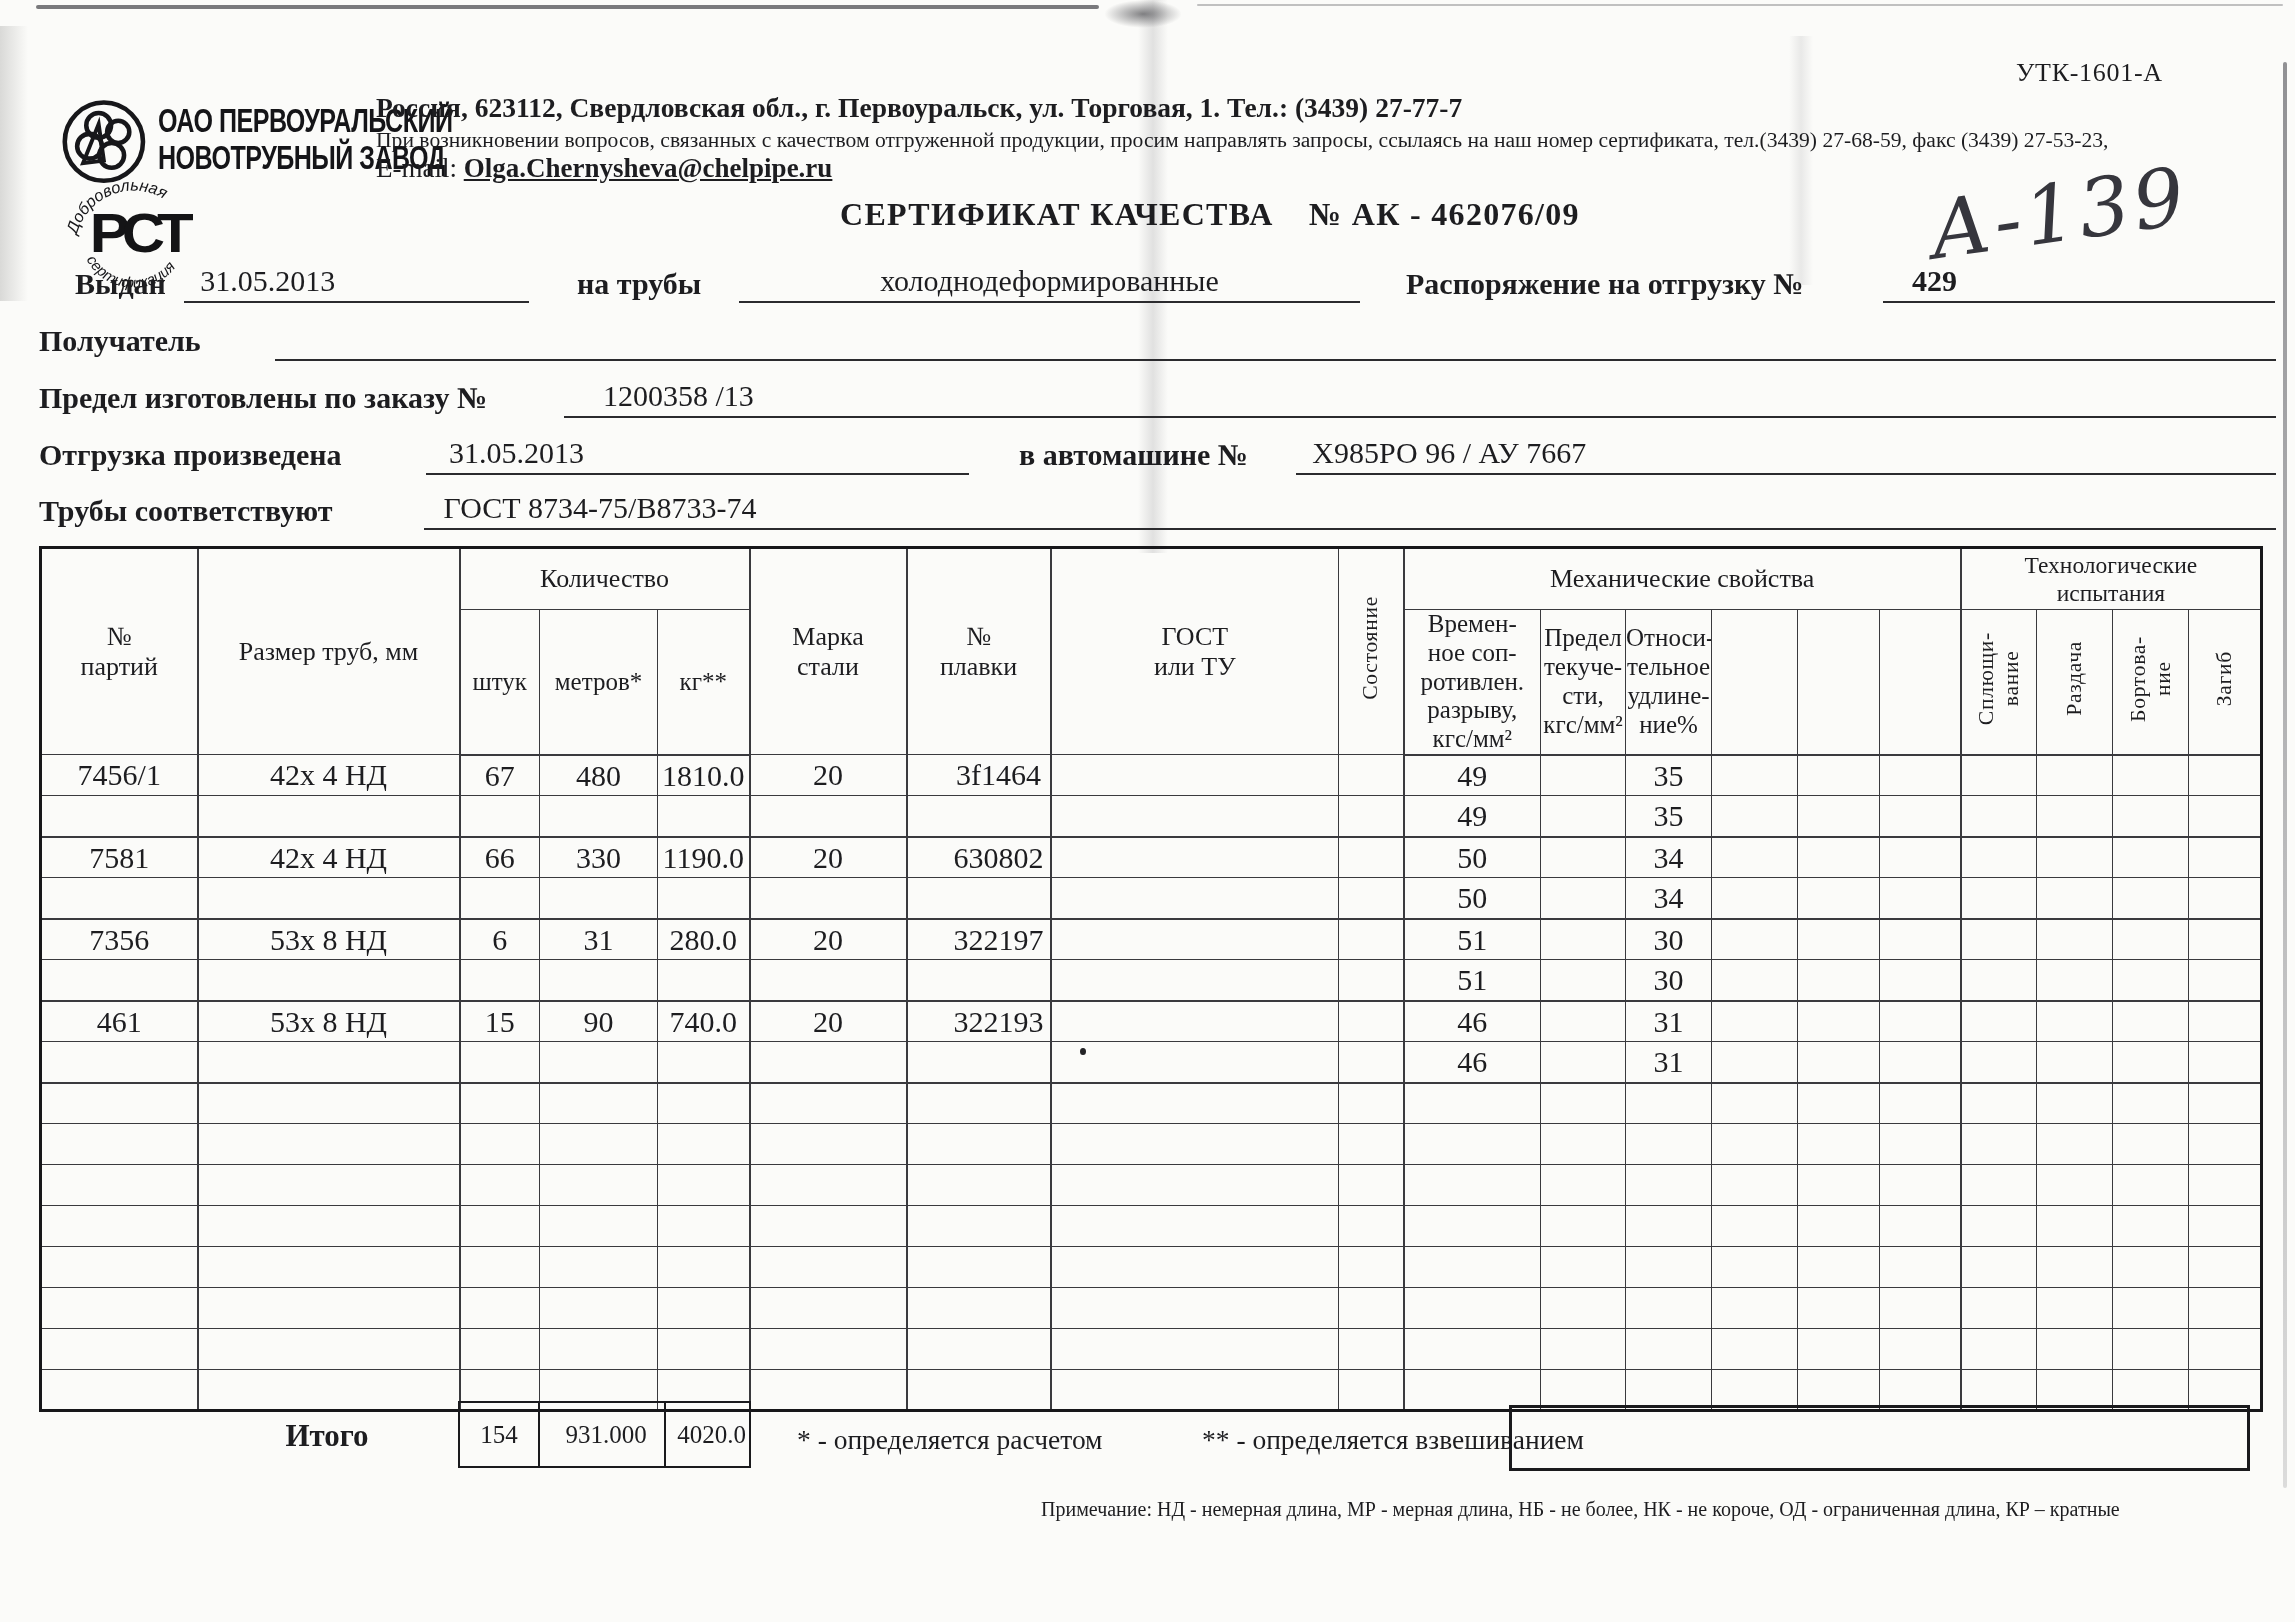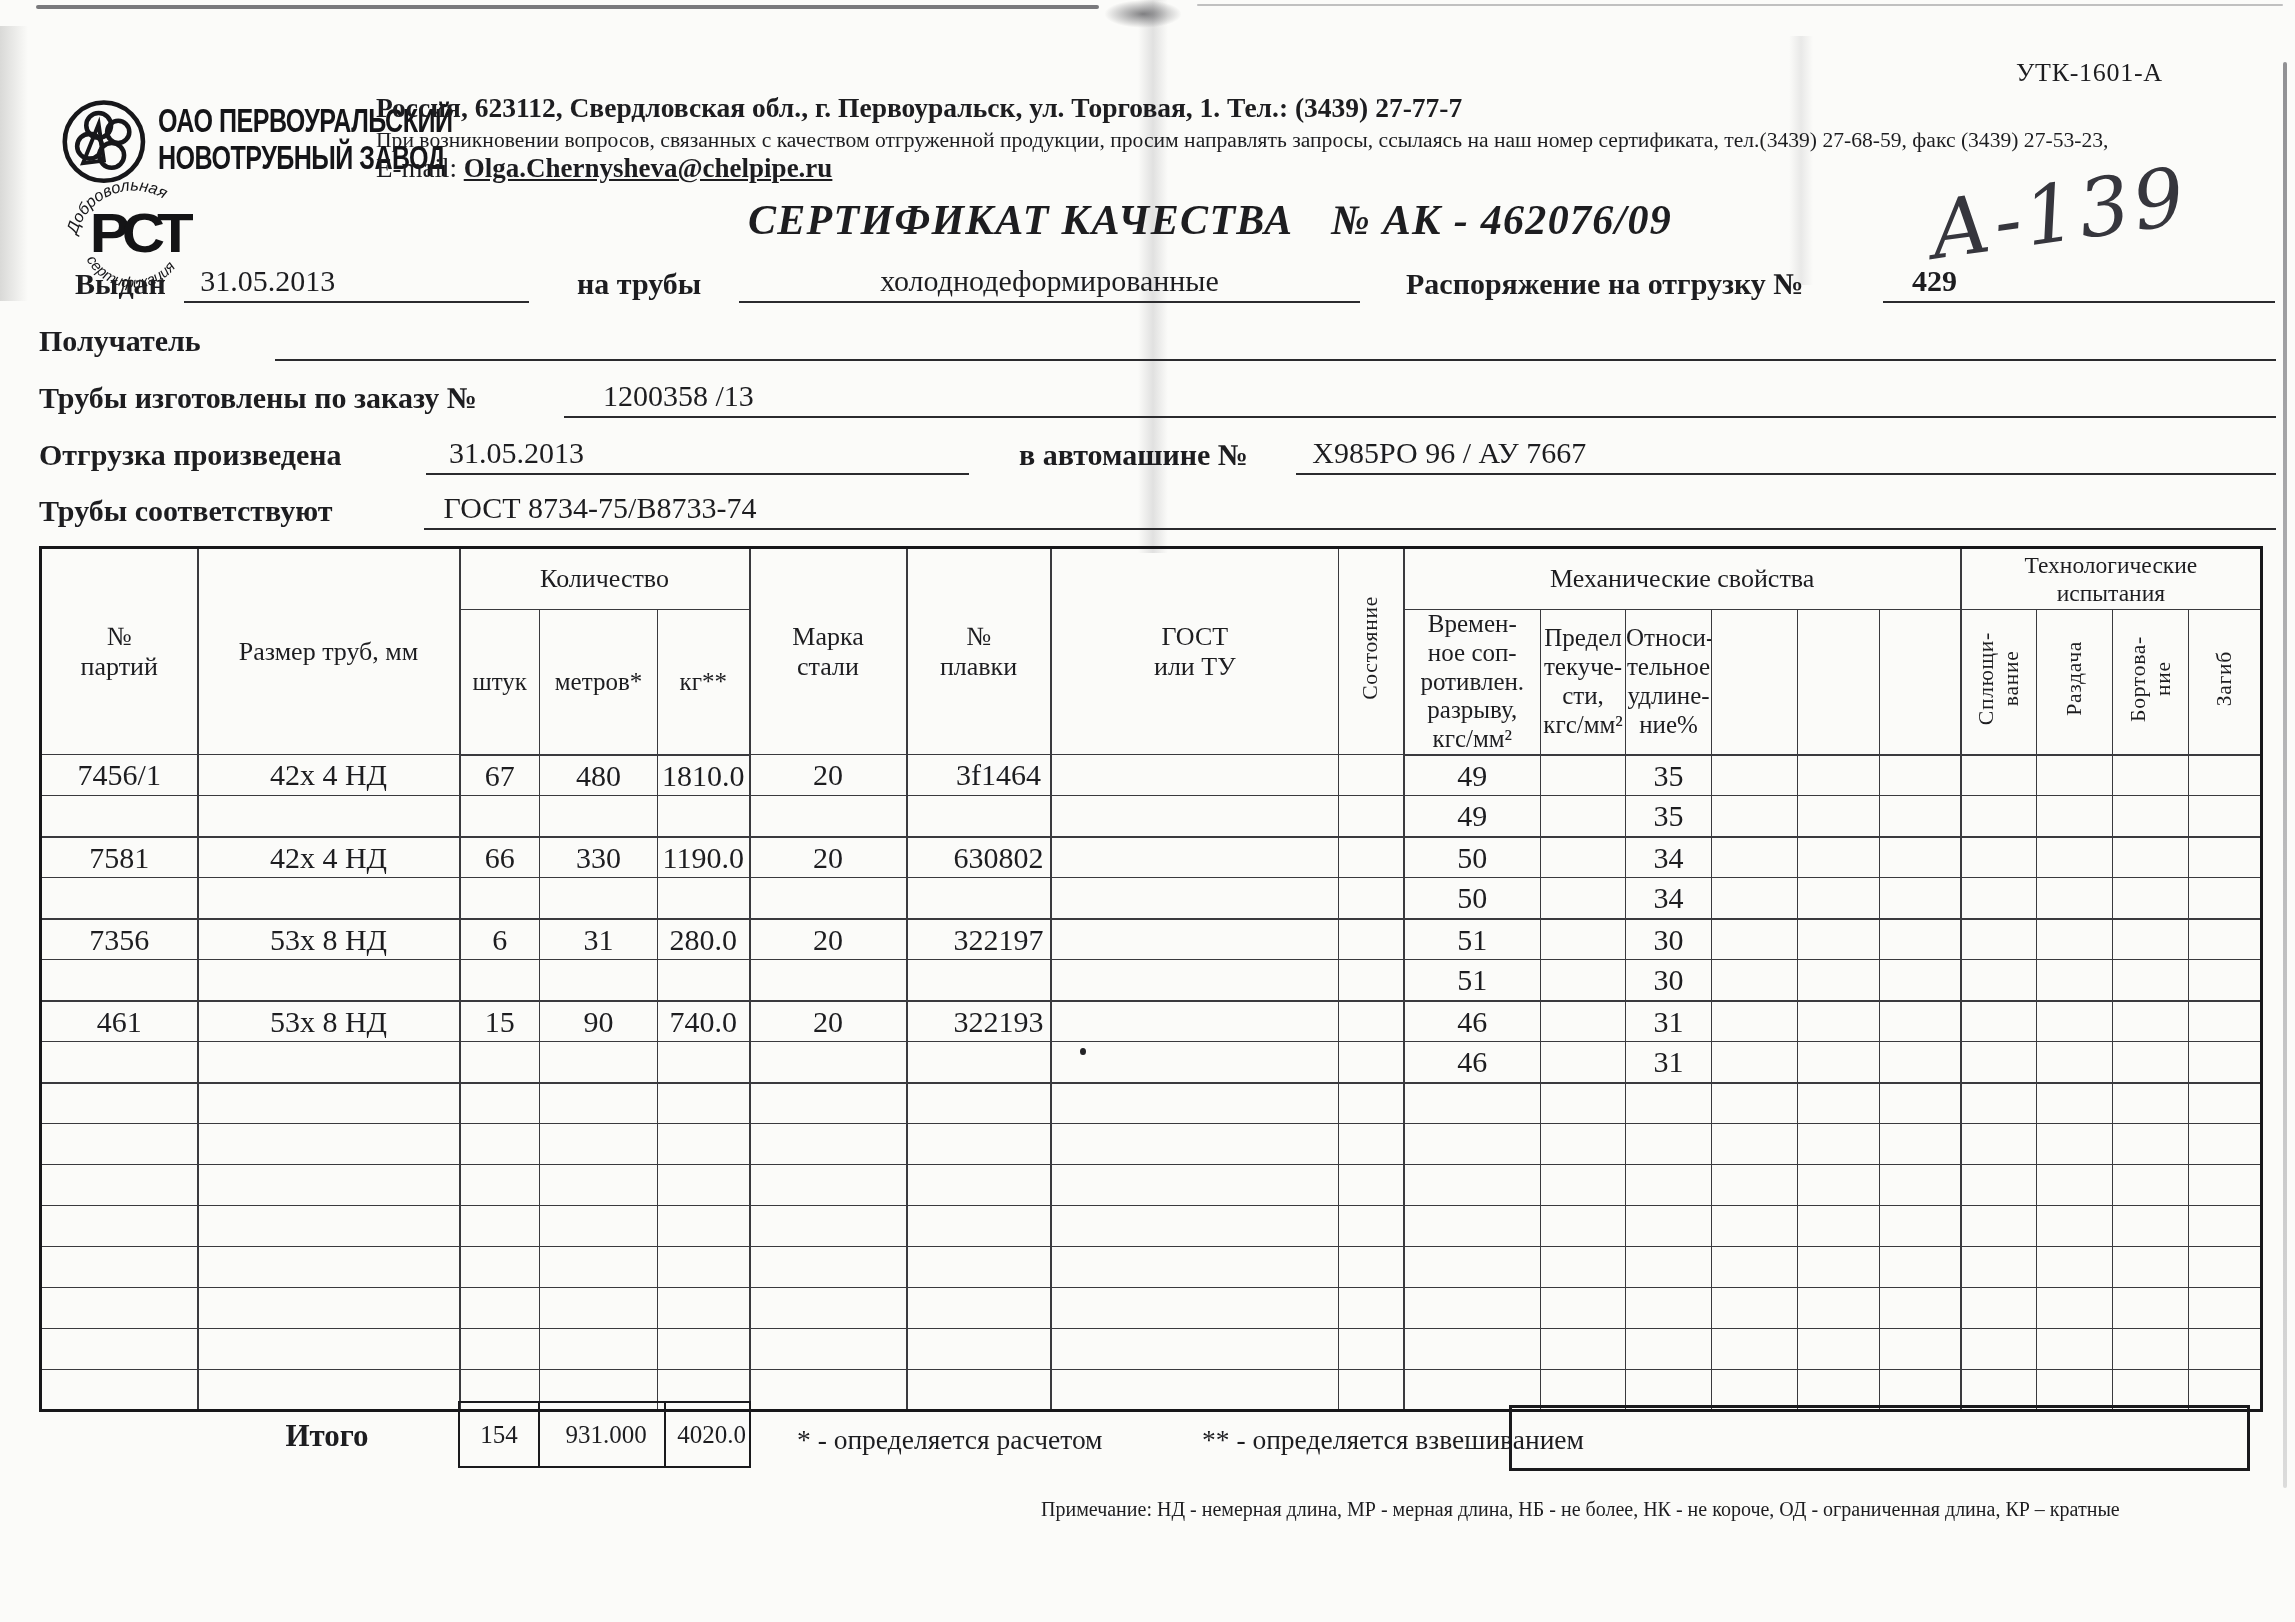--- a/index.html
+++ b/index.html
@@ -10,21 +10,21 @@
   .pre{white-space:pre-line;}
 
   
   .company-name{font-family:"Liberation Sans",sans-serif;font-weight:bold;font-size:33px;
     line-height:1.12;color:#151518;transform:scaleX(.76);transform-origin:left top;letter-spacing:-0.7px;}
   .addr1{font-size:27.5px;font-weight:bold;}
   .addr2{font-size:21.6px;margin-top:3.9px;}
   .addr3{font-size:27px;margin-top:0;}
   .addr3 b{text-decoration:underline;}
   .form-code{font-size:26px;letter-spacing:0.7px;}
-  .title-line{font-size:42px;font-weight:bold;font-style:italic;letter-spacing:1.3px;text-align:center;}
+  .title-line{font-size:32px;font-weight:bold;letter-spacing:1.3px;text-align:center;}
   .hand{font-family:"DejaVu Serif",serif;font-style:italic;font-size:80px;color:#26262e;
         transform:rotate(-8deg);letter-spacing:3.9px;opacity:.92;}
 
   
   .lbl{position:absolute;font-weight:bold;font-size:30px;white-space:nowrap;}
   .val{position:absolute;font-size:30px;white-space:nowrap;border-bottom:2px solid #2b2b2e;
        padding-bottom:2.6px;height:34px;}
 
   
   .tbl{border-collapse:collapse;table-layout:fixed;width:2220px;border:3.3px solid #17171a;}
@@ -131,21 +131,21 @@
   <div class="lbl" style="left:39px;top:267px;margin-left:36px;">Выдан</div>
   <div class="val" style="left:184px;top:264px;width:345px;text-indent:16.3px;">31.05.2013</div>
   <div class="lbl" style="left:577px;top:267px;">на трубы</div>
   <div class="val" style="left:739px;top:264px;width:621px;text-align:center;">холоднодеформированные</div>
   <div class="lbl" style="left:1406px;top:267px;">Распоряжение на отгрузку №</div>
   <div class="val" style="left:1883px;top:264px;width:392px;text-indent:29px;font-weight:bold;">429</div>
 
   <div class="lbl" style="left:39px;top:324px;">Получатель</div>
   <div class="val" style="left:275px;top:322px;width:2001px;"></div>
 
-  <div class="lbl" style="left:39px;top:381px;">Трубы изготовлены по заказу №</div>
+  <div class="lbl" style="left:39px;top:381px;">Предел изготовлены по заказу №</div>
   <div class="val" style="left:564px;top:379px;width:1712px;text-indent:39px;">1200358   /13</div>
 
   <div class="lbl" style="left:39px;top:438px;">Отгрузка произведена</div>
   <div class="val" style="left:426px;top:436px;width:543px;text-indent:23px;">31.05.2013</div>
   <div class="lbl" style="left:1019px;top:438px;">в автомашине №</div>
   <div class="val" style="left:1296px;top:436px;width:980px;text-indent:16.3px;">Х985РО 96 / АУ 7667</div>
 
   <div class="lbl" style="left:39px;top:494px;">Трубы соответствуют</div>
   <div class="val" style="left:424px;top:491px;width:1852px;text-indent:19.6px;">ГОСТ 8734-75/В8733-74</div>
 

